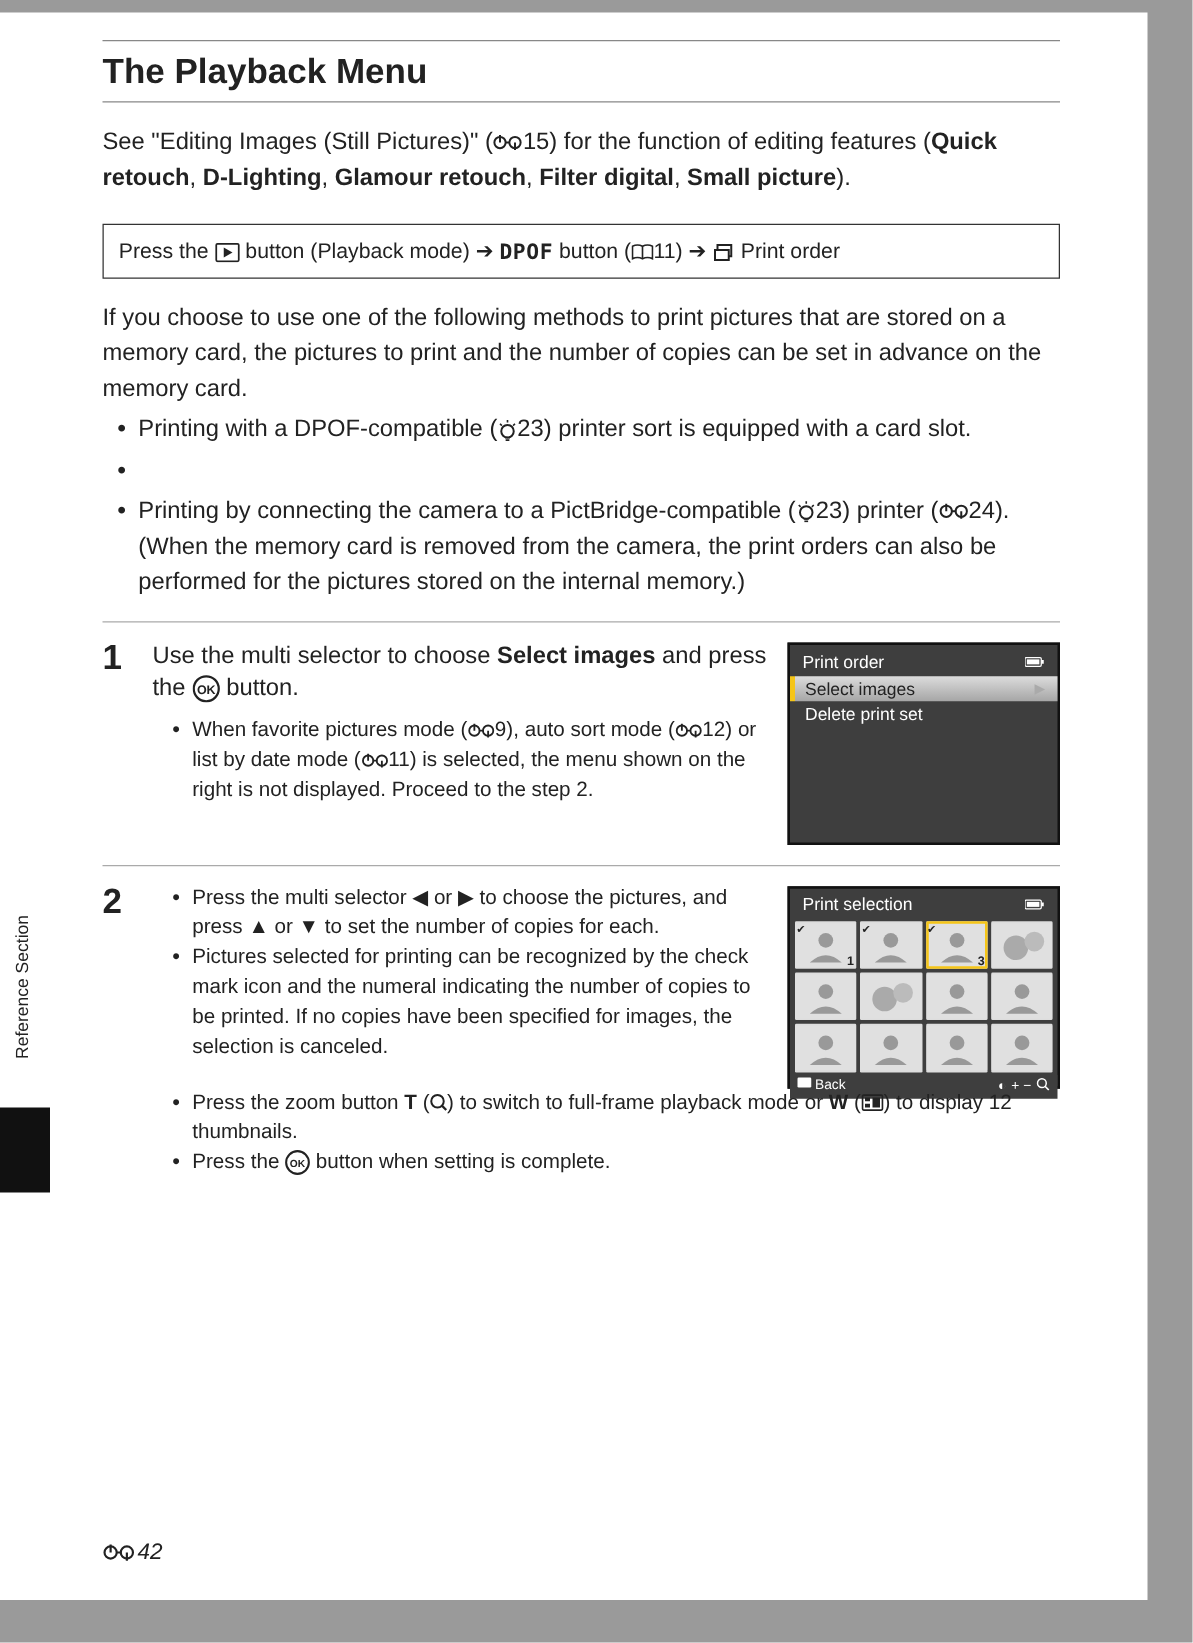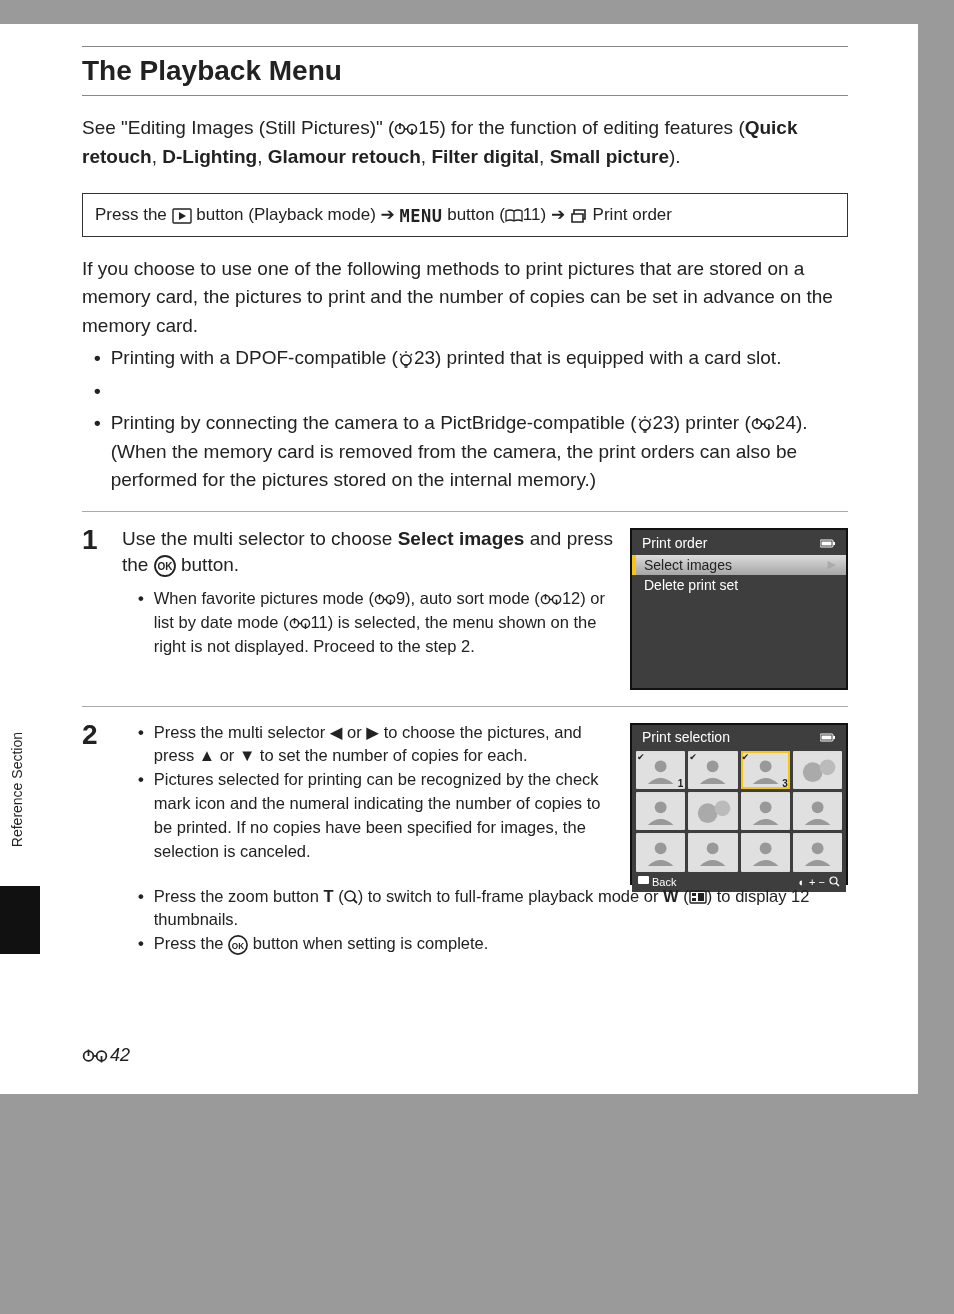--- a/index.html
+++ b/index.html
@@ -7,23 +7,23 @@
       font-family: "Segoe UI", Arial, sans-serif;
       background: #9a9a9a;
       width: 954px;
       height: 1314px;
       position: relative;
       color: #222;
     }
     .page {
       position: absolute;
       left: 0;
-      top: 24px;
+      top: 10px;
       width: 918px;
-      height: 1070px;
+      height: 1270px;
       background: #fff;
       padding: 22px 70px 20px 82px;
     }
     .top-rule {
       border-top: 1px solid #888;
       height: 1px;
       margin-bottom: 8px;
     }
     .h1 {
       font-size: 28px;
@@ -238,21 +238,21 @@
       </span><span>15</span><span>) for the function of editing features </span><span>(</span><span class="bold">Quick retouch</span>, <span class="bold">D-Lighting</span>, <span class="bold">Glamour retouch</span>, <span class="bold">Filter digital</span>, <span class="bold">Small picture</span><span>).</span>
   </div>
 
 
   <div class="path-box">
     <span>Press the </span><span class="ico-inline">
         <svg width="20" height="16" viewBox="0 0 20 16">
           <rect x="1" y="1" width="18" height="14" rx="1" fill="none" stroke="#222" stroke-width="1.4"></rect>
           <path d="M7 4 L14 8 L7 12 Z" fill="#222"></path>
         </svg>
-      </span><span> button (Playback mode) </span><span>➔</span> <span class="ico-inline" style="font-family:monospace;font-weight:700;letter-spacing:0.5px;">MENU</span><span> button (</span><span class="ico-inline">
+      </span><span> button (Playback mode) </span><span>➔</span> <span class="ico-inline" style="font-family:monospace;font-weight:700;letter-spacing:0.5px;">DPOF</span><span> button (</span><span class="ico-inline">
         <svg width="18" height="14" viewBox="0 0 18 14">
           <path d="M1 2 Q5 0 9 2 Q13 0 17 2 L17 12 Q13 10 9 12 Q5 10 1 12 Z" fill="none" stroke="#222" stroke-width="1.3"></path>
           <path d="M9 2 L9 12" stroke="#222" stroke-width="1.3"></path>
         </svg>
       </span><span>11) </span><span>➔</span> <span class="ico-inline">
         <svg width="18" height="17" viewBox="0 0 18 17">
           <path d="M2 7 L2 15 L13 15 L13 7 Z M4 7 L4 3 L15 3 L15 12 L13 12" fill="none" stroke="#222" stroke-width="1.6"></path>
         </svg>
       </span><span> Print order</span>
   </div>
@@ -260,21 +260,21 @@
   <div class="body-text">If you choose to use one of the following methods to print pictures that are stored on a memory card, the pictures to print and the number of copies can be set in advance on the memory card.</div>
 
   <div class="bullet">
     <span class="dot">•</span>
     <span><span>Printing with a DPOF-compatible (</span><span class="ico-inline">
           <svg width="16" height="18" viewBox="0 0 16 18">
             <circle cx="8" cy="10" r="5" fill="none" stroke="#222" stroke-width="1.6"></circle>
             <path d="M6 15 L10 15 M6.5 17 L9.5 17" stroke="#222" stroke-width="1.4"></path>
             <path d="M8 1 L8 3 M2 4 L3.5 5.5 M14 4 L12.5 5.5" stroke="#222" stroke-width="1.3"></path>
           </svg>
-        </span><span>23</span><span>) printed that is equipped with a card slot.</span></span>
+        </span><span>23</span><span>) printer sort is equipped with a card slot.</span></span>
   </div>
   <div class="bullet">
     <span class="dot">•</span>
   </div>
   <div class="bullet">
     <span class="dot">•</span>
     <span><span>Printing by connecting the camera to a PictBridge-compatible (</span><span class="ico-inline">
           <svg width="16" height="18" viewBox="0 0 16 18">
             <circle cx="8" cy="10" r="5" fill="none" stroke="#222" stroke-width="1.6"></circle>
             <path d="M6 15 L10 15 M6.5 17 L9.5 17" stroke="#222" stroke-width="1.4"></path>

